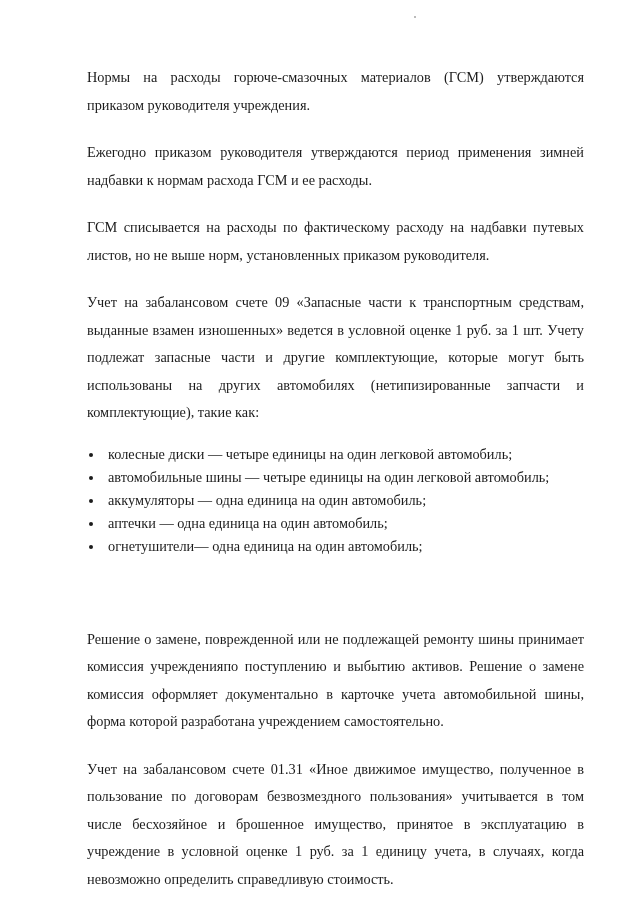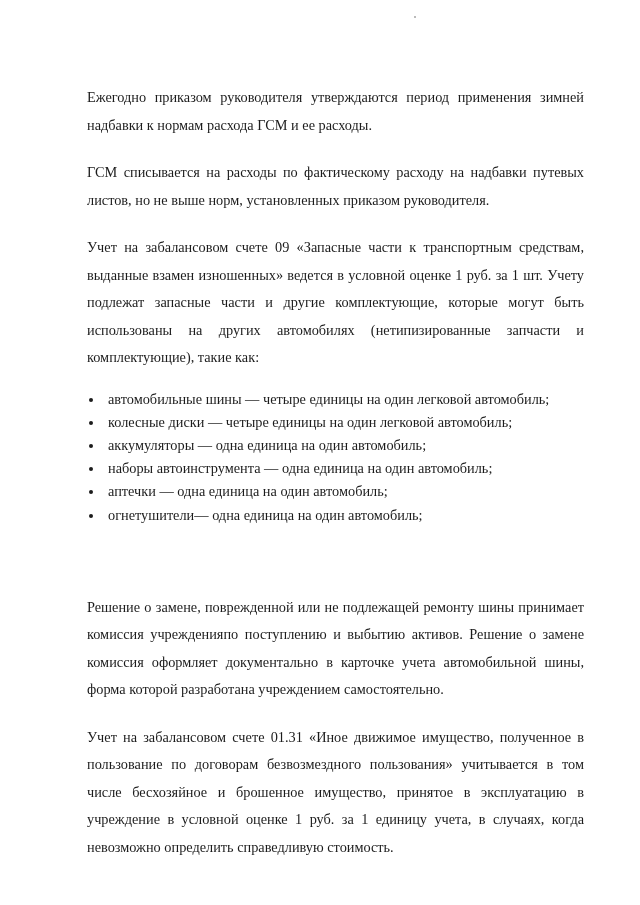--- a/index.html
+++ b/index.html
@@ -20,30 +20,30 @@
   }
   .big-gap { margin-top: 67px; }
   .speck { position: absolute; left: 414px; top: 16px; width: 2px; height: 2px; background: #bbb; }
 </style>
 </head>
 <body>
 
 <div class="speck"></div>
 
 <div class="page">
+  <p>Нормы на расходы горюче-смазочных материалов (ГСМ) утверждаются приказом руководителя учреждения.</p>
   <p class="gap">Ежегодно приказом руководителя утверждаются период применения зимней надбавки к нормам расхода ГСМ и ее расходы.</p>
   <p class="gap">ГСМ списывается на расходы по фактическому расходу на надбавки путевых листов, но не выше норм, установленных приказом руководителя.</p>
 
 
   <p class="gap">Учет на забалансовом счете 09 «Запасные части к транспортным средствам, выданные взамен изношенных» ведется в условной оценке 1 руб. за 1 шт. Учету подлежат запасные части и другие комплектующие, которые могут быть использованы на других автомобилях (нетипизированные запчасти и комплектующие), такие как:</p>
 
   <ul class="bullets">
+    <li><span class="dot"></span><span>колесные диски — четыре единицы на один легковой автомобиль;</span></li>
     <li><span class="dot"></span><span>автомобильные шины — четыре единицы на один легковой автомобиль;</span></li>
-    <li><span class="dot"></span><span>колесные диски — четыре единицы на один легковой автомобиль;</span></li>
     <li><span class="dot"></span><span>аккумуляторы — одна единица на один автомобиль;</span></li>
-    <li><span class="dot"></span><span>наборы автоинструмента — одна единица на один автомобиль;</span></li>
     <li><span class="dot"></span><span>аптечки — одна единица на один автомобиль;</span></li>
     <li><span class="dot"></span><span>огнетушители— одна единица на один автомобиль;</span></li>
   </ul>
 
   <p class="big-gap">Решение о замене, поврежденной или не подлежащей ремонту шины принимает комиссия учрежденияпо поступлению и выбытию активов. Решение о замене комиссия оформляет документально в карточке учета автомобильной шины, форма которой разработана учреждением самостоятельно.</p>
   <p class="gap">Учет на забалансовом счете 01.31 «Иное движимое имущество, полученное в пользование по договорам безвозмездного пользования» учитывается в том числе бесхозяйное и брошенное имущество, принятое в эксплуатацию в учреждение в условной оценке 1 руб. за 1 единицу учета, в случаях, когда невозможно определить справедливую стоимость.</p>
 </div>
 
 </body></html>

